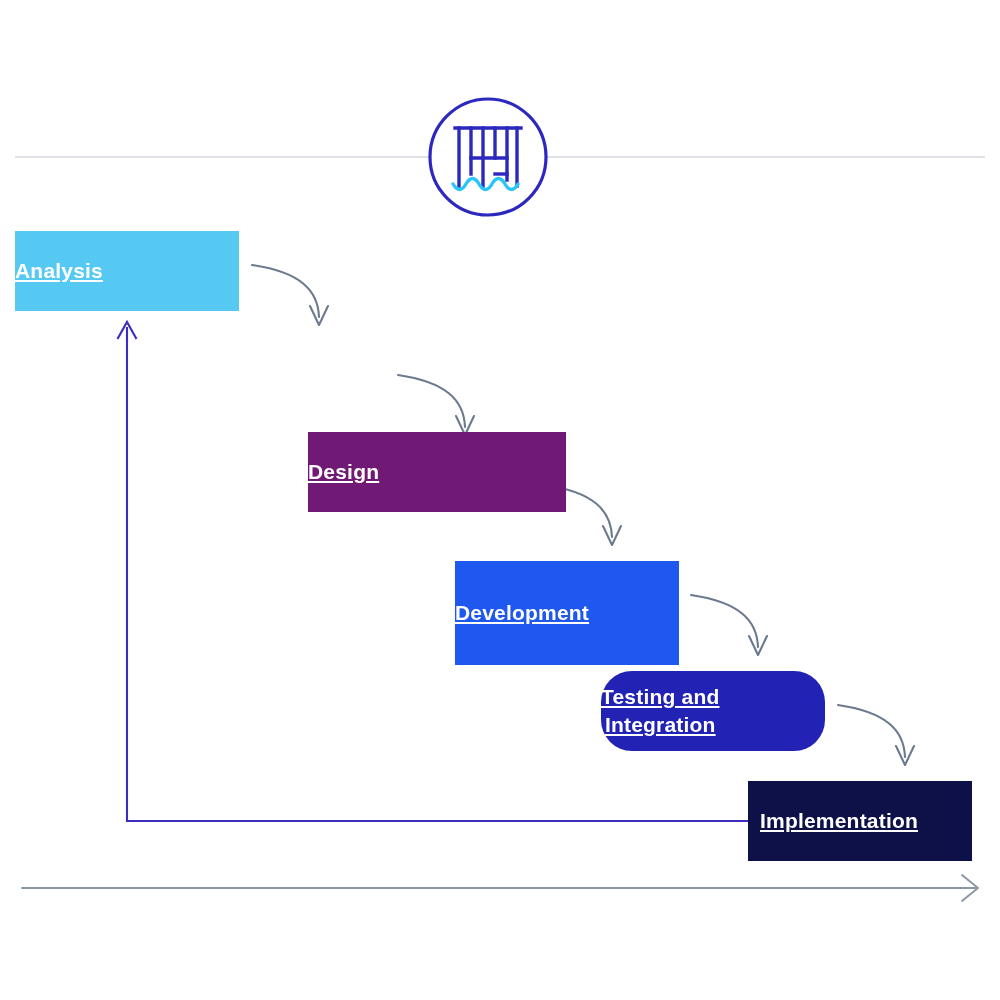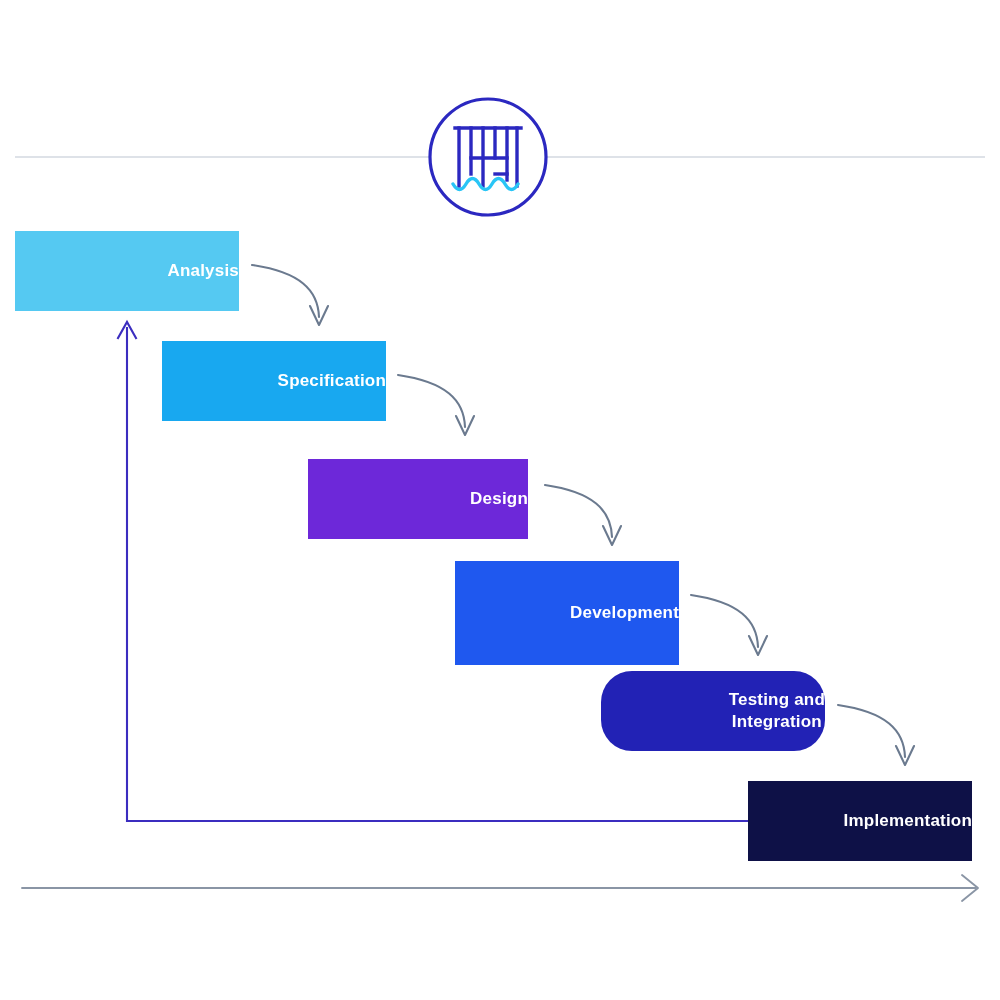--- a/index.html
+++ b/index.html
@@ -19,29 +19,30 @@
     left: 0;
     top: 0;
     width: 1000px;
     height: 1000px;
   }
   .stage-box {
     position: absolute;
     box-sizing: border-box;
     display: flex;
     align-items: center;
-    justify-content: flex-end;
+    justify-content: flex-start;
     text-align: center;
     color: #ffffff;
     font-family: "Liberation Sans", sans-serif;
-    font-size: 17px;
+    font-size: 21px;
     font-weight: 600;
     letter-spacing: 0.2px;
     line-height: 1.32;
     user-select: none;
+    text-decoration: underline;
   }
   .stage-label {
     display: block;
     white-space: pre-line;
   }
   #svg-layer {
     position: absolute;
     left: 0;
     top: 0;
     width: 1000px;
@@ -119,25 +120,22 @@
         <line x1="68" y1="78" x2="80" y2="78"></line>
       </g>
       <path d="M 26 88 q 6.5 11 13 0 q 6.5 -11 13 0 q 6.5 11 13 0 q 6.5 -11 13 0 q 6.5 11 13 0" fill="none" stroke="#29C5F6" stroke-width="3.4" stroke-linecap="round"></path>
     </svg>
   </div>
 
   <div class="stage-box" style="left: 15px; top: 231px; width: 224px; height: 80px; background: rgb(85, 201, 242);">
     <span class="stage-label">Analysis</span>
   </div>
 
-  <div class="stage-box" style="left: 162px; top: 341px; width: 224px; height: 80px; background: rgb(24, 168, 240);">
-    <span class="stage-label">Specification</span>
-  </div>
 
-  <div class="stage-box" style="left: 308px; top: 459px; width: 220px; height: 80px; background: #6d28d9;">
+  <div class="stage-box" style="left: 308px; top: 432px; width: 258px; height: 80px; background: #701a75;">
     <span class="stage-label">Design</span>
   </div>
 
   <div class="stage-box" style="left: 455px; top: 561px; width: 224px; height: 104px; background: rgb(31, 88, 239);">
     <span class="stage-label">Development</span>
   </div>
 
   <div class="stage-box" style="left: 601px; top: 671px; width: 224px; height: 80px; background: rgb(34, 34, 181); border-radius: 31px;">
     <span class="stage-label">Testing and
 Integration</span>

